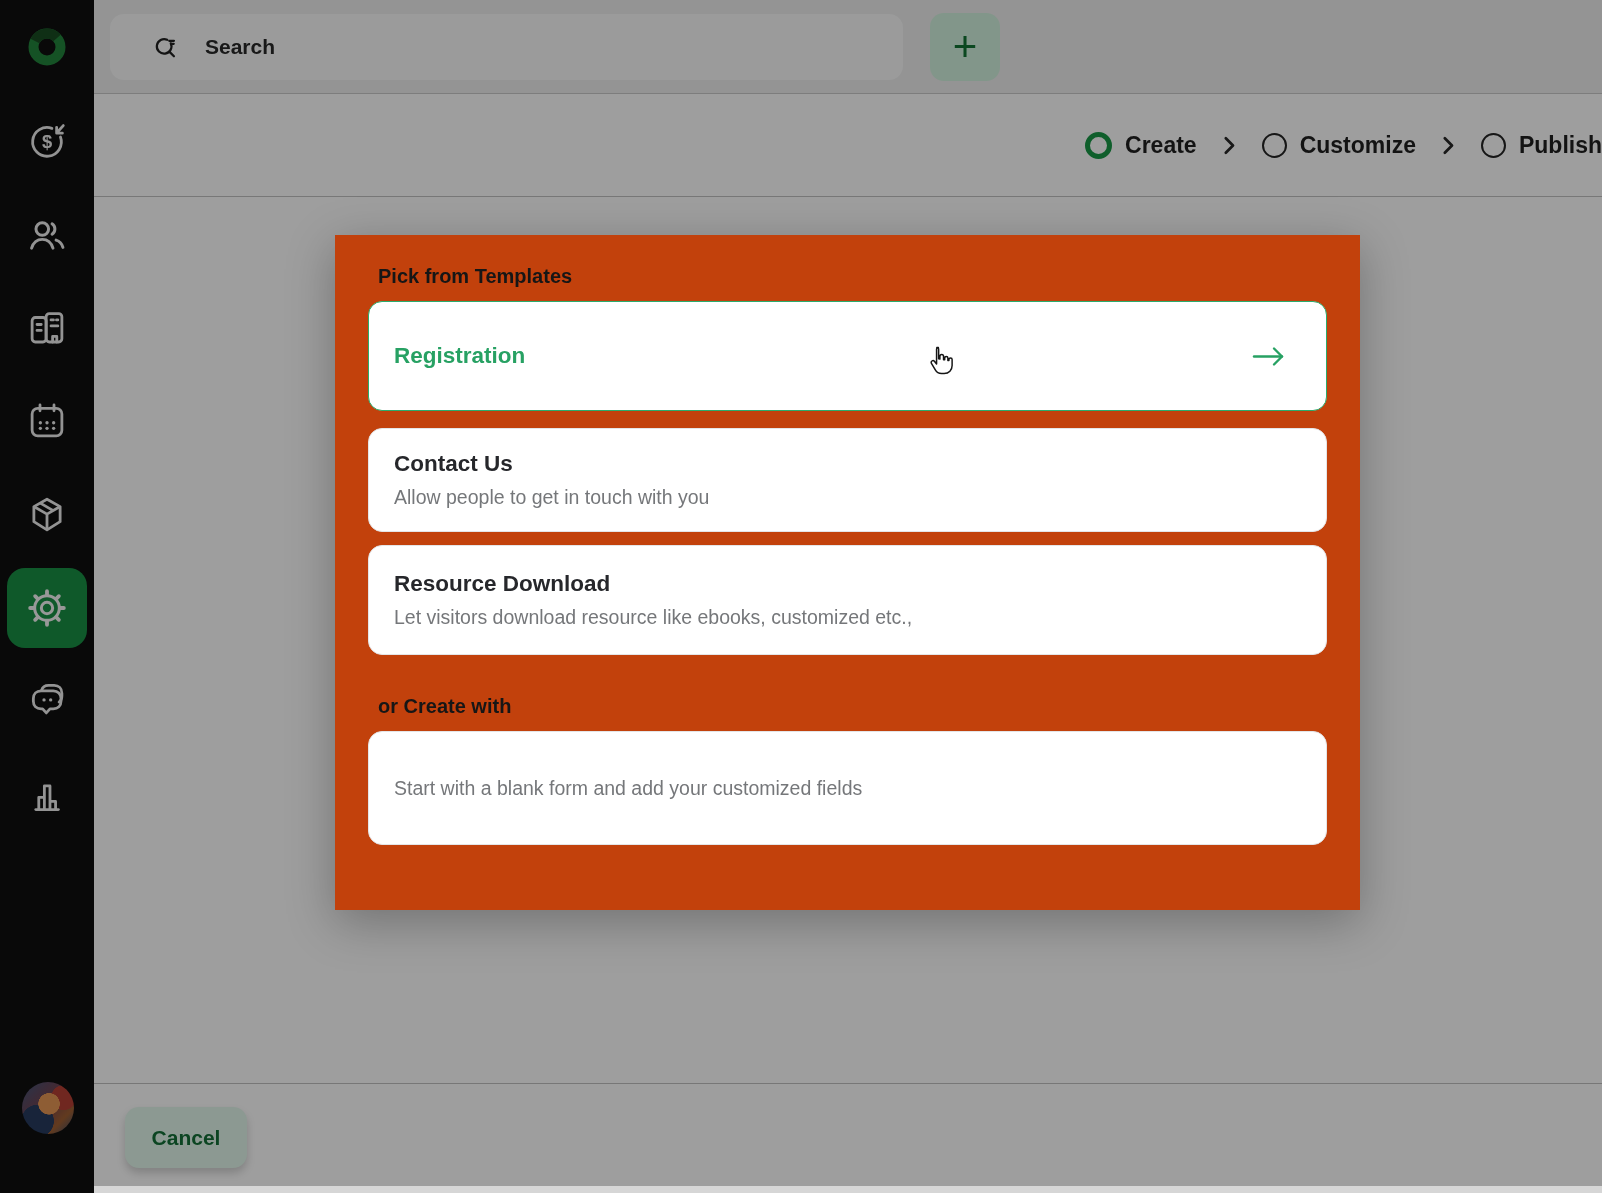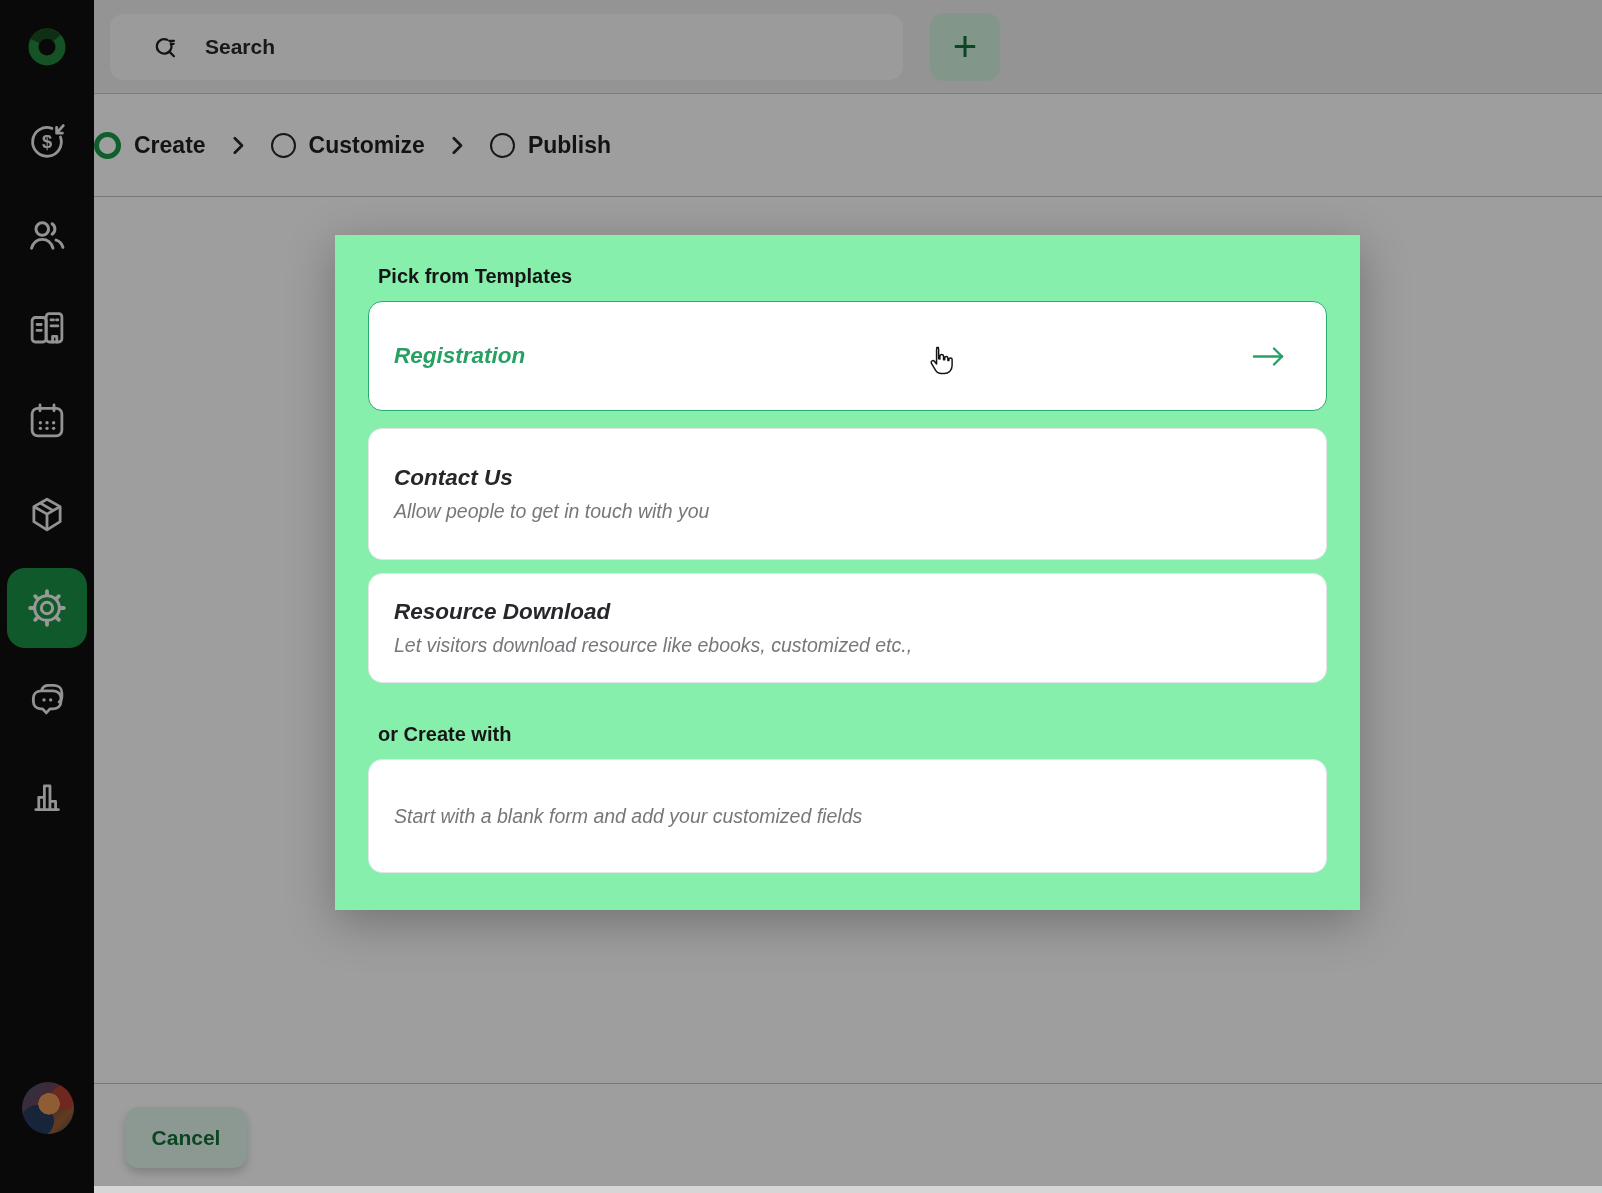--- a/index.html
+++ b/index.html
@@ -24,47 +24,47 @@
   .main { position:absolute; left:94px; right:0; top:0; bottom:0; background:#fafafa; }
   .topbar { position:absolute; left:0; right:0; top:0; height:94px; background:#eaeaea; border-bottom:1px solid #c6c6c6; }
   .searchbar { position:absolute; left:16px; top:14px; width:793px; height:66px; background:#f5f6f6; border-radius:14px;
     display:flex; align-items:center; padding-left:42px; gap:26px; cursor:text; color:#1f1f1f; }
   .searchbar .label { font-size:21px; font-weight:700; color:#242424; }
   .add-btn { position:absolute; left:836px; top:13px; width:70px; height:68px; border-radius:14px; background:#cdeeda;
     color:#0e7030; display:flex; align-items:center; justify-content:center; font-size:42px; font-weight:400; cursor:pointer; line-height:1; }
 
   
   .stepper-row { position:absolute; left:0; right:0; top:94px; height:103px; background:#fafafa; border-bottom:1px solid #bdbdbd;
-    display:flex; align-items:center; justify-content:flex-start; gap:24px; }
+    display:flex; align-items:center; justify-content:flex-end; gap:24px; }
   .step { display:flex; align-items:center; gap:13px; }
   .step-circle { width:25px; height:25px; border-radius:50%; border:2.6px solid #1f1f1f; background:transparent; }
   .step.current .step-circle { width:27px; height:27px; border:5.5px solid #149442; }
   .step-label { font-size:23px; font-weight:700; color:#1b1b1b; }
   .step-chevron { display:flex; align-items:center; margin:0 2px; }
 
   
   .footer-divider { position:absolute; left:0; right:0; top:1083px; height:1px; background:#bcbcbc; }
   .cancel-btn { position:absolute; left:31px; top:1107px; width:122px; height:61px; border-radius:14px; background:#ddf3e7;
     color:#0f6b33; font-size:21px; font-weight:700; border:none; cursor:pointer; box-shadow:0 5px 9px rgba(0,0,0,0.18);
     display:flex; align-items:center; justify-content:center; font-family:"Liberation Sans", sans-serif; }
   .bottom-strip { position:absolute; left:94px; right:0; top:1186px; bottom:0; background:#d6d6d6; z-index:12; }
 
   
   .overlay { position:absolute; inset:0; background:rgba(8,8,8,0.38); z-index:8; }
 
   
-  .modal { position:absolute; left:335px; top:235px; width:1025px; height:675px; background:#86efac; z-index:10;
+  .modal { position:absolute; left:335px; top:235px; width:1025px; height:675px; background:#c2410c; z-index:10;
     box-shadow:0 12px 45px rgba(0,0,0,0.28); padding:30px 33px 7px 33px; }
   .section-heading { font-size:20px; font-weight:600; color:#161616; margin-left:10px; }
   .heading-2 { margin-top:40px; }
   .tpl-card { width:100%; border:1px solid #e4e5e7; border-radius:14px; margin-top:13px;
-    display:flex; align-items:center; justify-content:space-between; padding:0 40px 0 25px; cursor:pointer; background:#fff;font-style:italic; }
+    display:flex; align-items:center; justify-content:space-between; padding:0 40px 0 25px; cursor:pointer; background:#fff; }
   .tpl-card .texts { display:flex; flex-direction:column; gap:9px; }
   .card-reg { height:110px; border:1.6px solid #2bab6c; }
-  .card-contact { height:132px; margin-top:17px; }
+  .card-contact { height:104px; margin-top:17px; }
   .card-resource { height:110px; }
   .card-blank { height:114px; }
   .tpl-title { font-size:22.5px; font-weight:600; color:#26272b; }
   .card-reg .tpl-title { color:#27a163; }
   .tpl-desc { font-size:19.5px; font-weight:400; color:#75777a; }
 
   .cursor { position:absolute; left:926px; top:345px; z-index:20; pointer-events:none; }
 </style>
 </head>
 <body>

